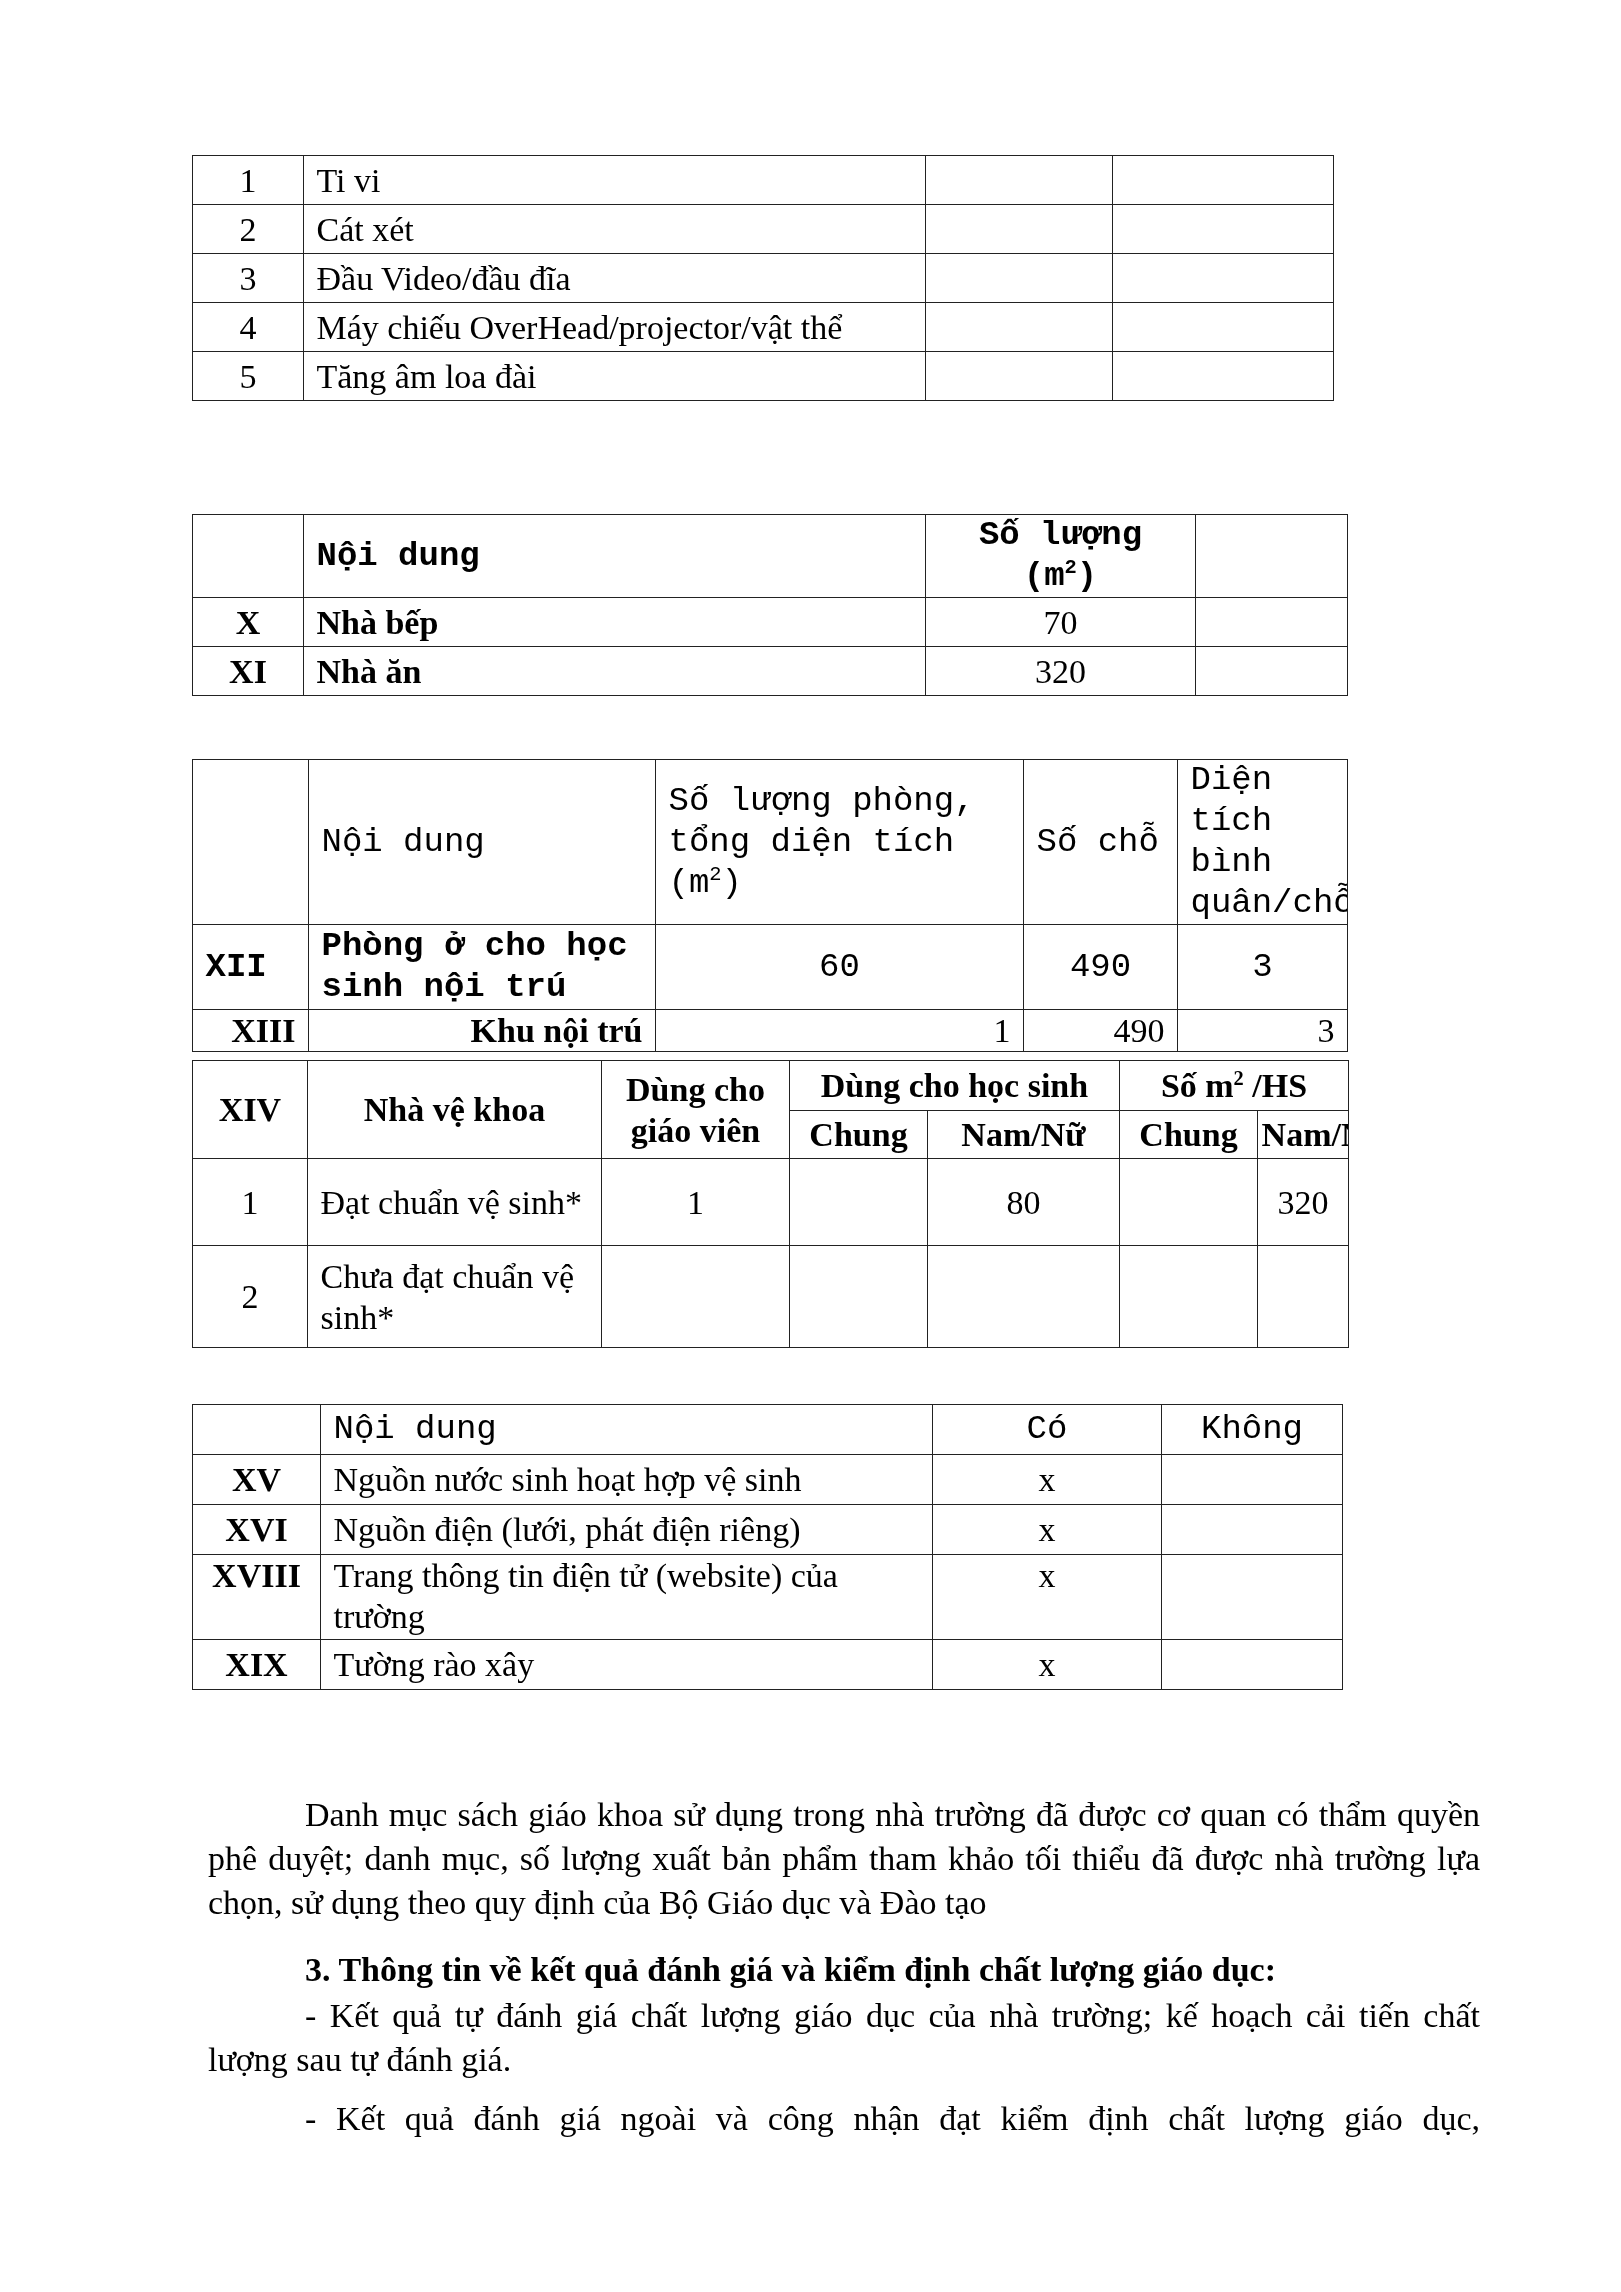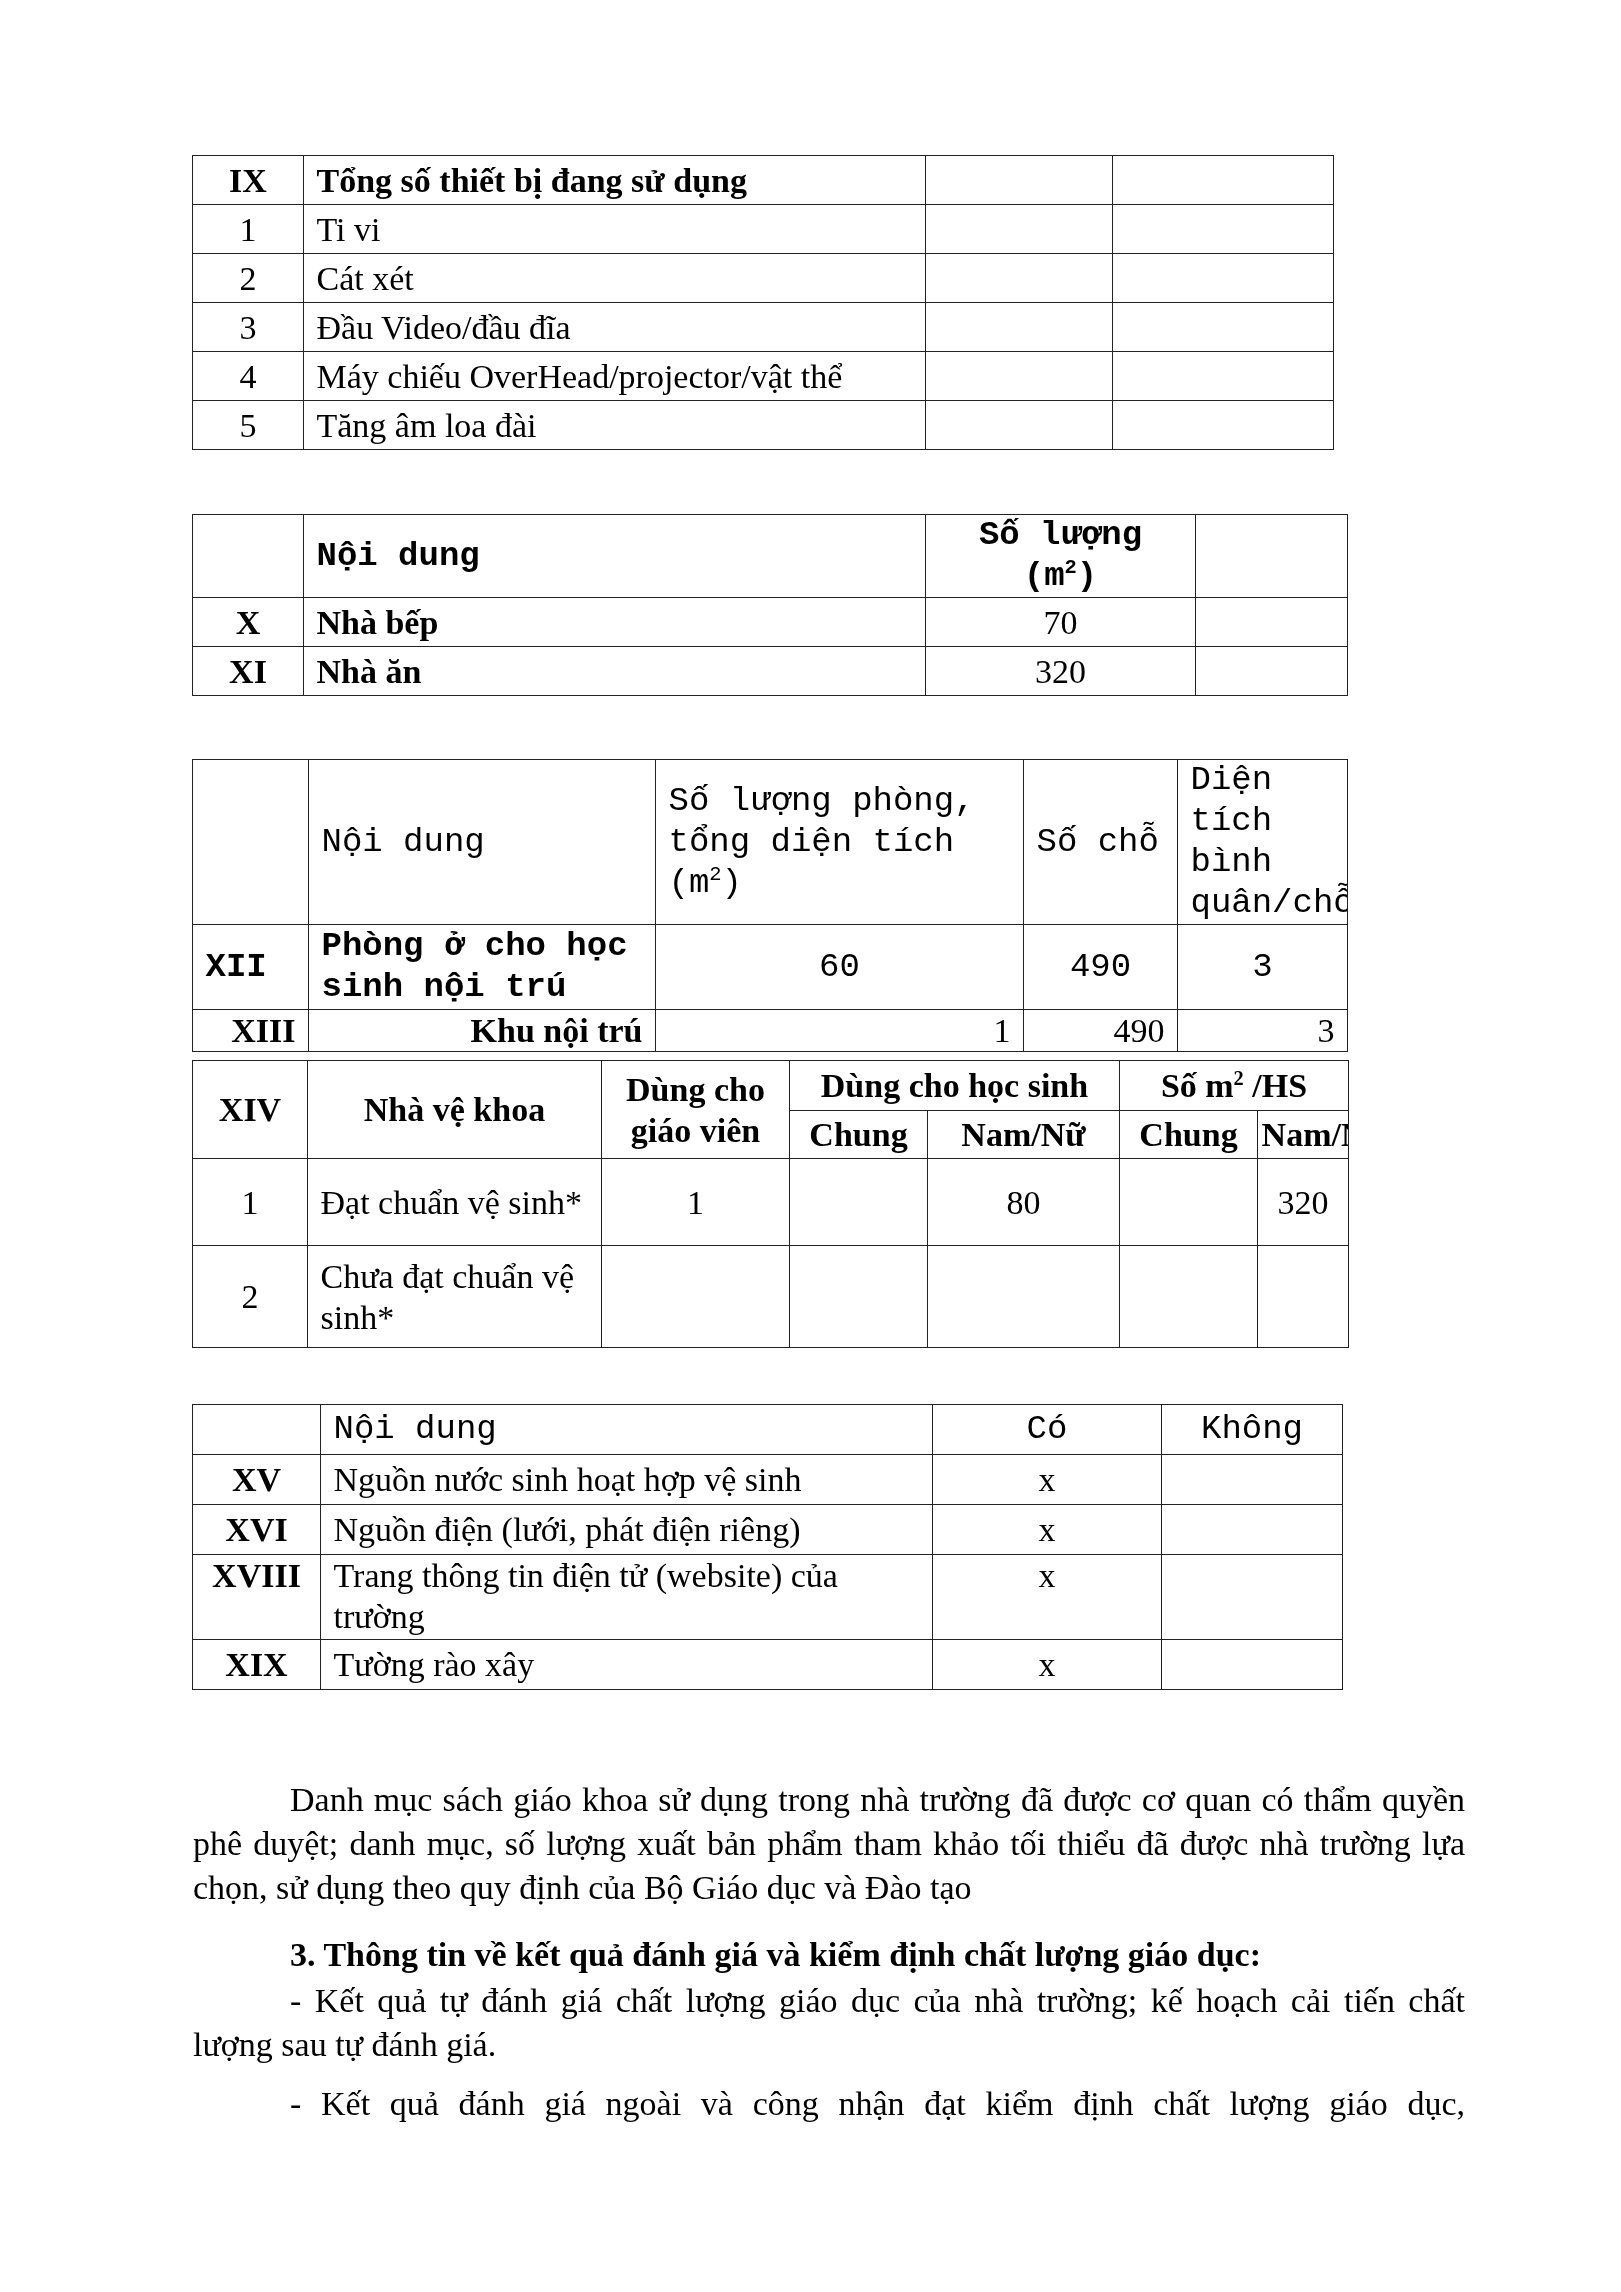--- a/index.html
+++ b/index.html
@@ -52,46 +52,40 @@
   #t5 td { height: 49px; }
   #t5 tr.tall td { height: 84px; }
 
   .para {
     position: absolute;
     left: 193px;
     width: 1272px;
     font-size: 34px;
     line-height: 44px;
     text-align: justify;
-    margin: 0;
+    margin: 15px;
   }
   .indent { text-indent: 97px; }
   #p1 { top: 1778px; }
   #h3 { top: 1933px; font-weight: bold; }
   #p2 { top: 1979px; }
   #p3 { top: 2082px; text-align-last: justify; }
   sup { font-size: 60%; line-height: 0; }
 </style>
 </head>
 <body>
 
 <table class="doc" id="t1">
   <colgroup>
       <col style="width:111px">
       <col style="width:622px">
       <col style="width:187px">
       <col style="width:221px">
     </colgroup>
   <tbody>
-      <tr>
-    <td class="c b">IX</td>
-    <td class="b">Tổng số thiết bị đang sử dụng</td>
-    <td></td>
-    <td></td>
-  </tr>
   <tr>
     <td class="c">1</td>
     <td>Ti vi</td>
     <td></td>
     <td></td>
   </tr>
   <tr>
     <td class="c">2</td>
     <td>Cát xét</td>
     <td></td>

